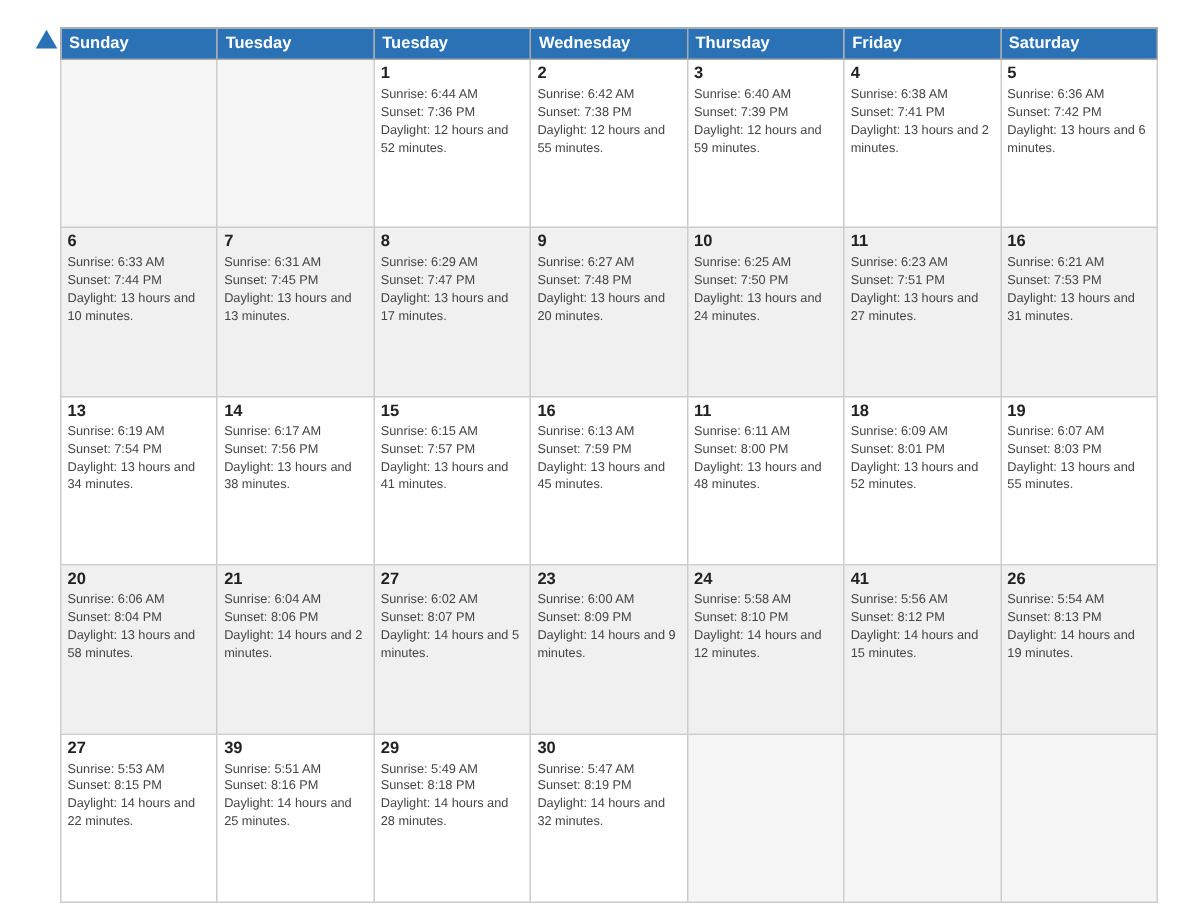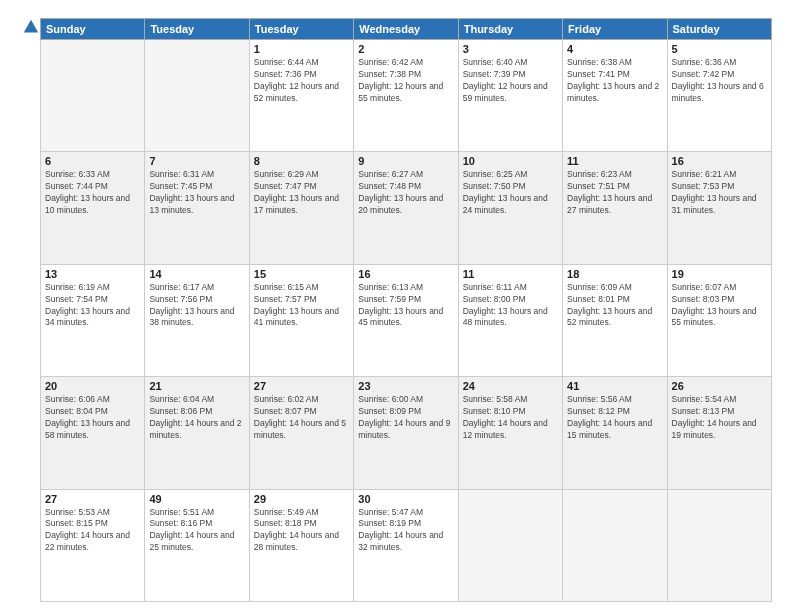--- a/index.html
+++ b/index.html
@@ -248,21 +248,21 @@
             <span class="day-number">26</span>
             <div class="day-info">Sunrise: 5:54 AM<br>Sunset: 8:13 PM<br>Daylight: 14 hours and 19 minutes.</div>
           </td>
         </tr>
         <tr>
           <td>
             <span class="day-number">27</span>
             <div class="day-info">Sunrise: 5:53 AM<br>Sunset: 8:15 PM<br>Daylight: 14 hours and 22 minutes.</div>
           </td>
           <td>
-            <span class="day-number">49</span>
+            <span class="day-number">39</span>
             <div class="day-info">Sunrise: 5:51 AM<br>Sunset: 8:16 PM<br>Daylight: 14 hours and 25 minutes.</div>
           </td>
           <td>
             <span class="day-number">29</span>
             <div class="day-info">Sunrise: 5:49 AM<br>Sunset: 8:18 PM<br>Daylight: 14 hours and 28 minutes.</div>
           </td>
           <td>
             <span class="day-number">30</span>
             <div class="day-info">Sunrise: 5:47 AM<br>Sunset: 8:19 PM<br>Daylight: 14 hours and 32 minutes.</div>
           </td>

